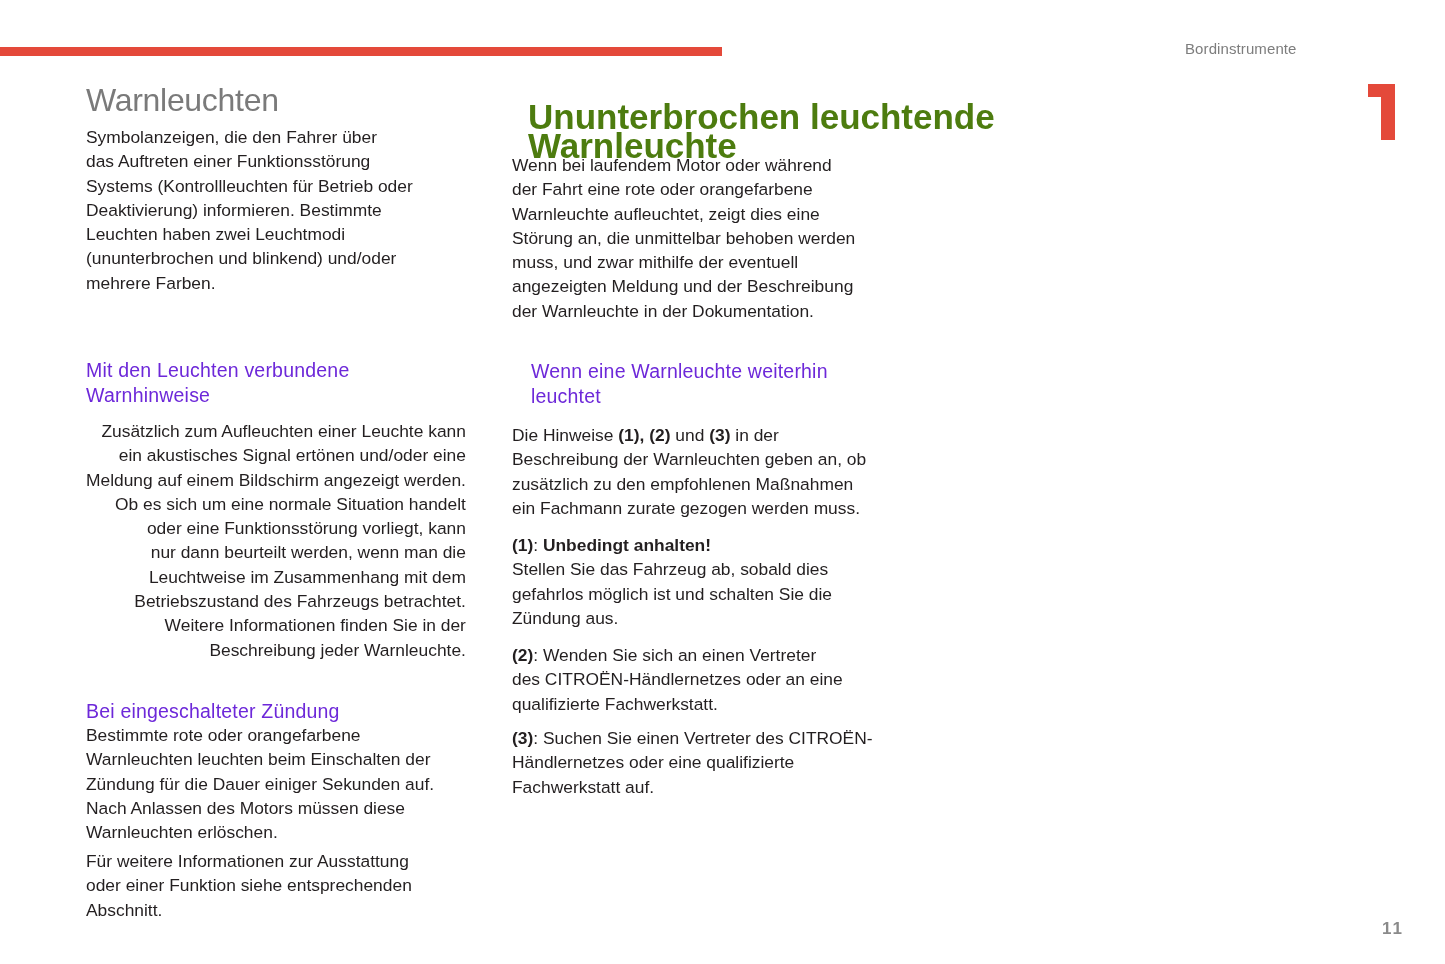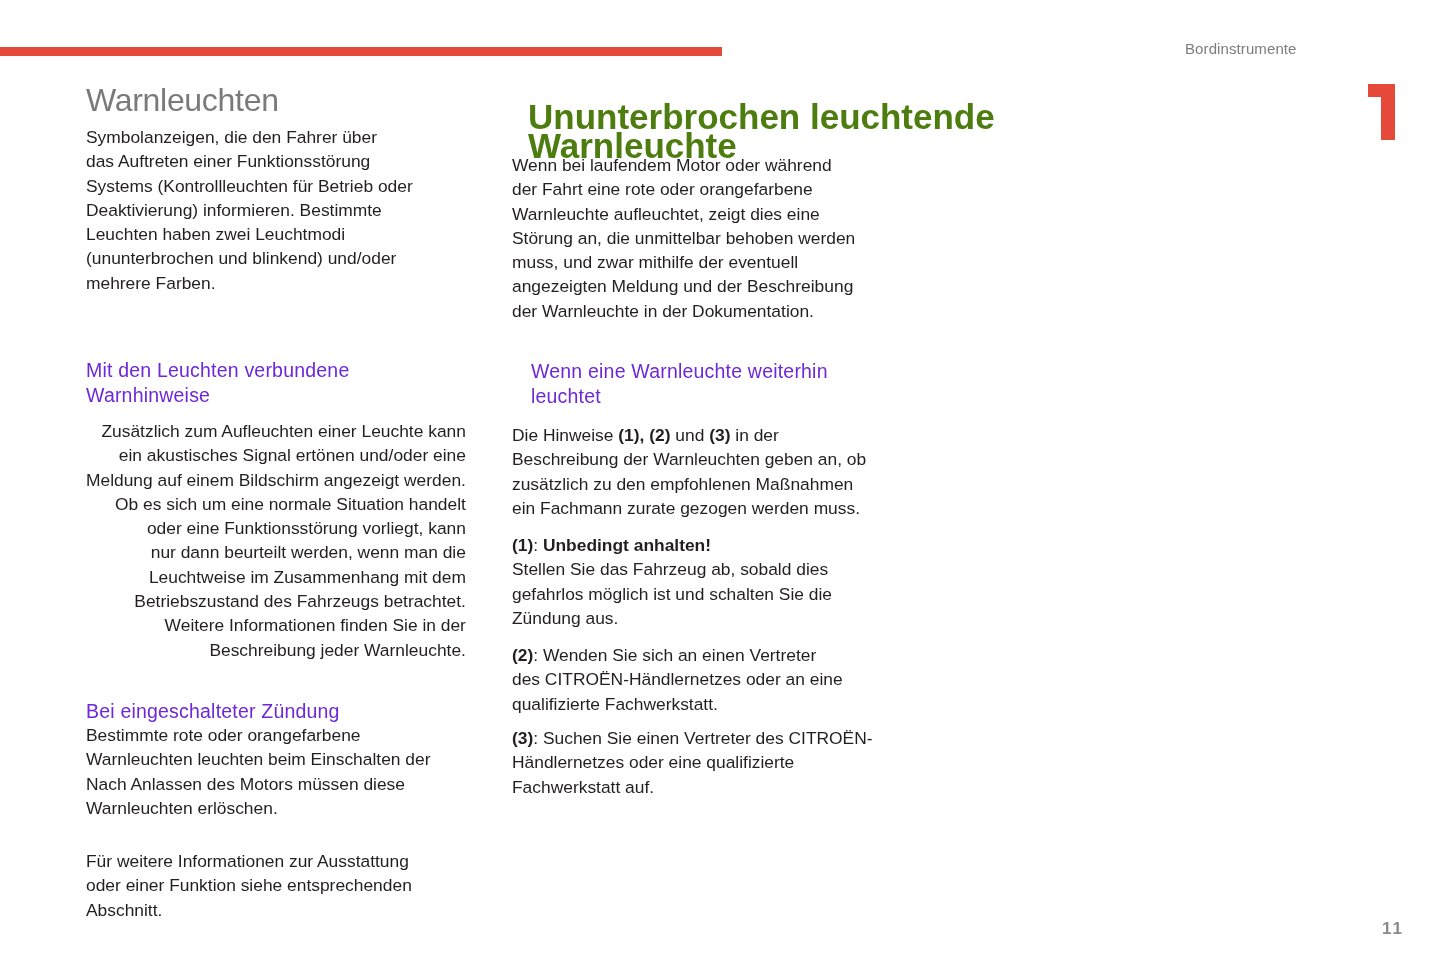--- a/index.html
+++ b/index.html
@@ -135,20 +135,21 @@
     <span class="line">Betriebszustand des Fahrzeugs betrachtet.</span>
     <span class="line">Weitere Informationen finden Sie in der</span>
     <span class="line">Beschreibung jeder Warnleuchte.</span>
   </p>
 
   <h2 class="h-sub" style="top:683px;margin-top:16px;">Bei eingeschalteter Zündung</h2>
 
   <p class="p" style="top:723px;">
     <span class="line">Bestimmte rote oder orangefarbene</span>
     <span class="line">Warnleuchten leuchten beim Einschalten der</span>
+    <span class="line">Zündung für die Dauer einiger Sekunden auf.</span>
     <span class="line">Nach Anlassen des Motors müssen diese</span>
     <span class="line">Warnleuchten erlöschen.</span>
   </p>
 
   <p class="p" style="top:849px;">
     <span class="line">Für weitere Informationen zur Ausstattung</span>
     <span class="line">oder einer Funktion siehe entsprechenden</span>
     <span class="line">Abschnitt.</span>
   </p>
 </div>

